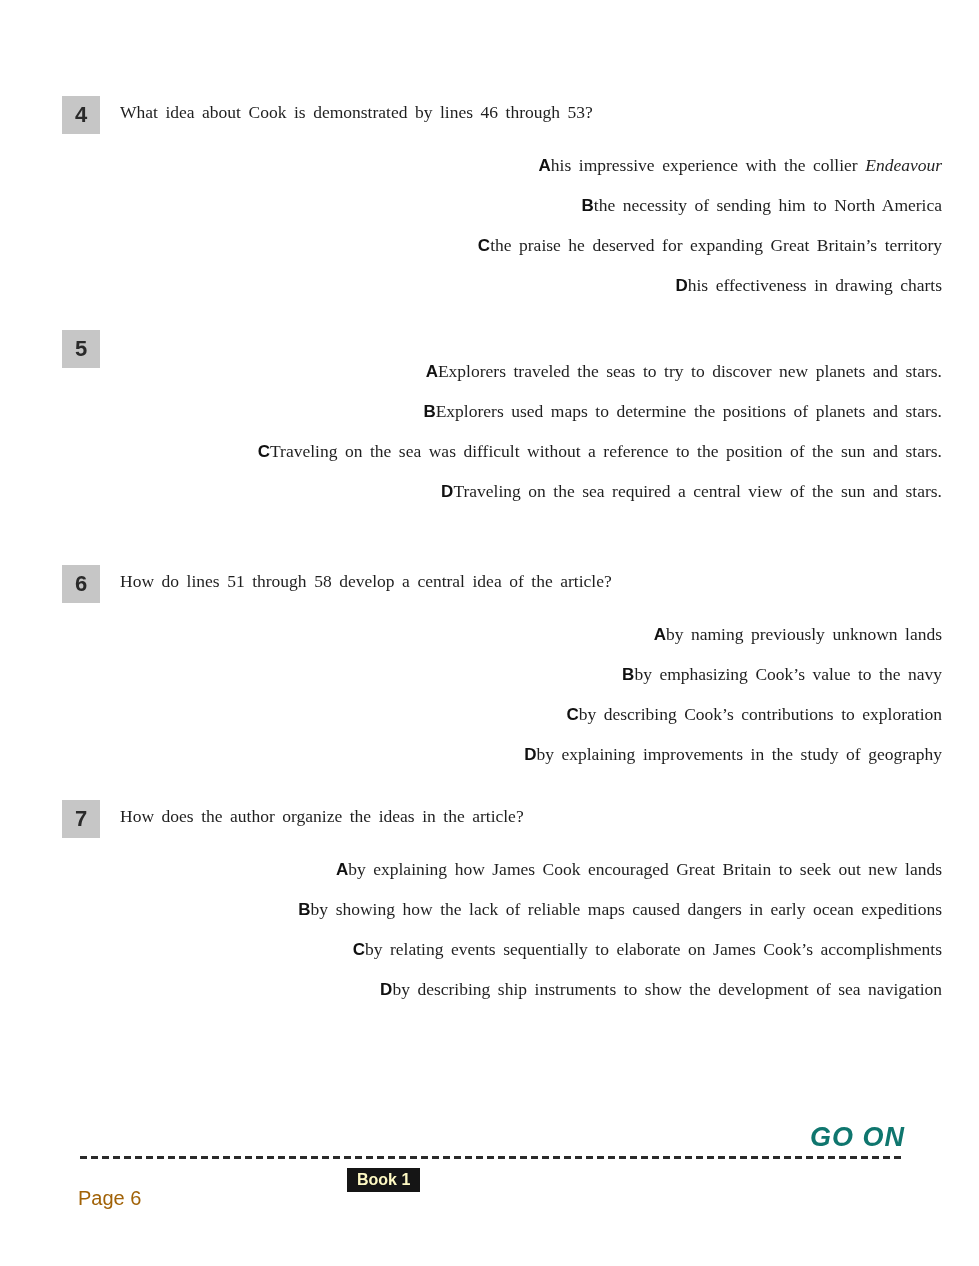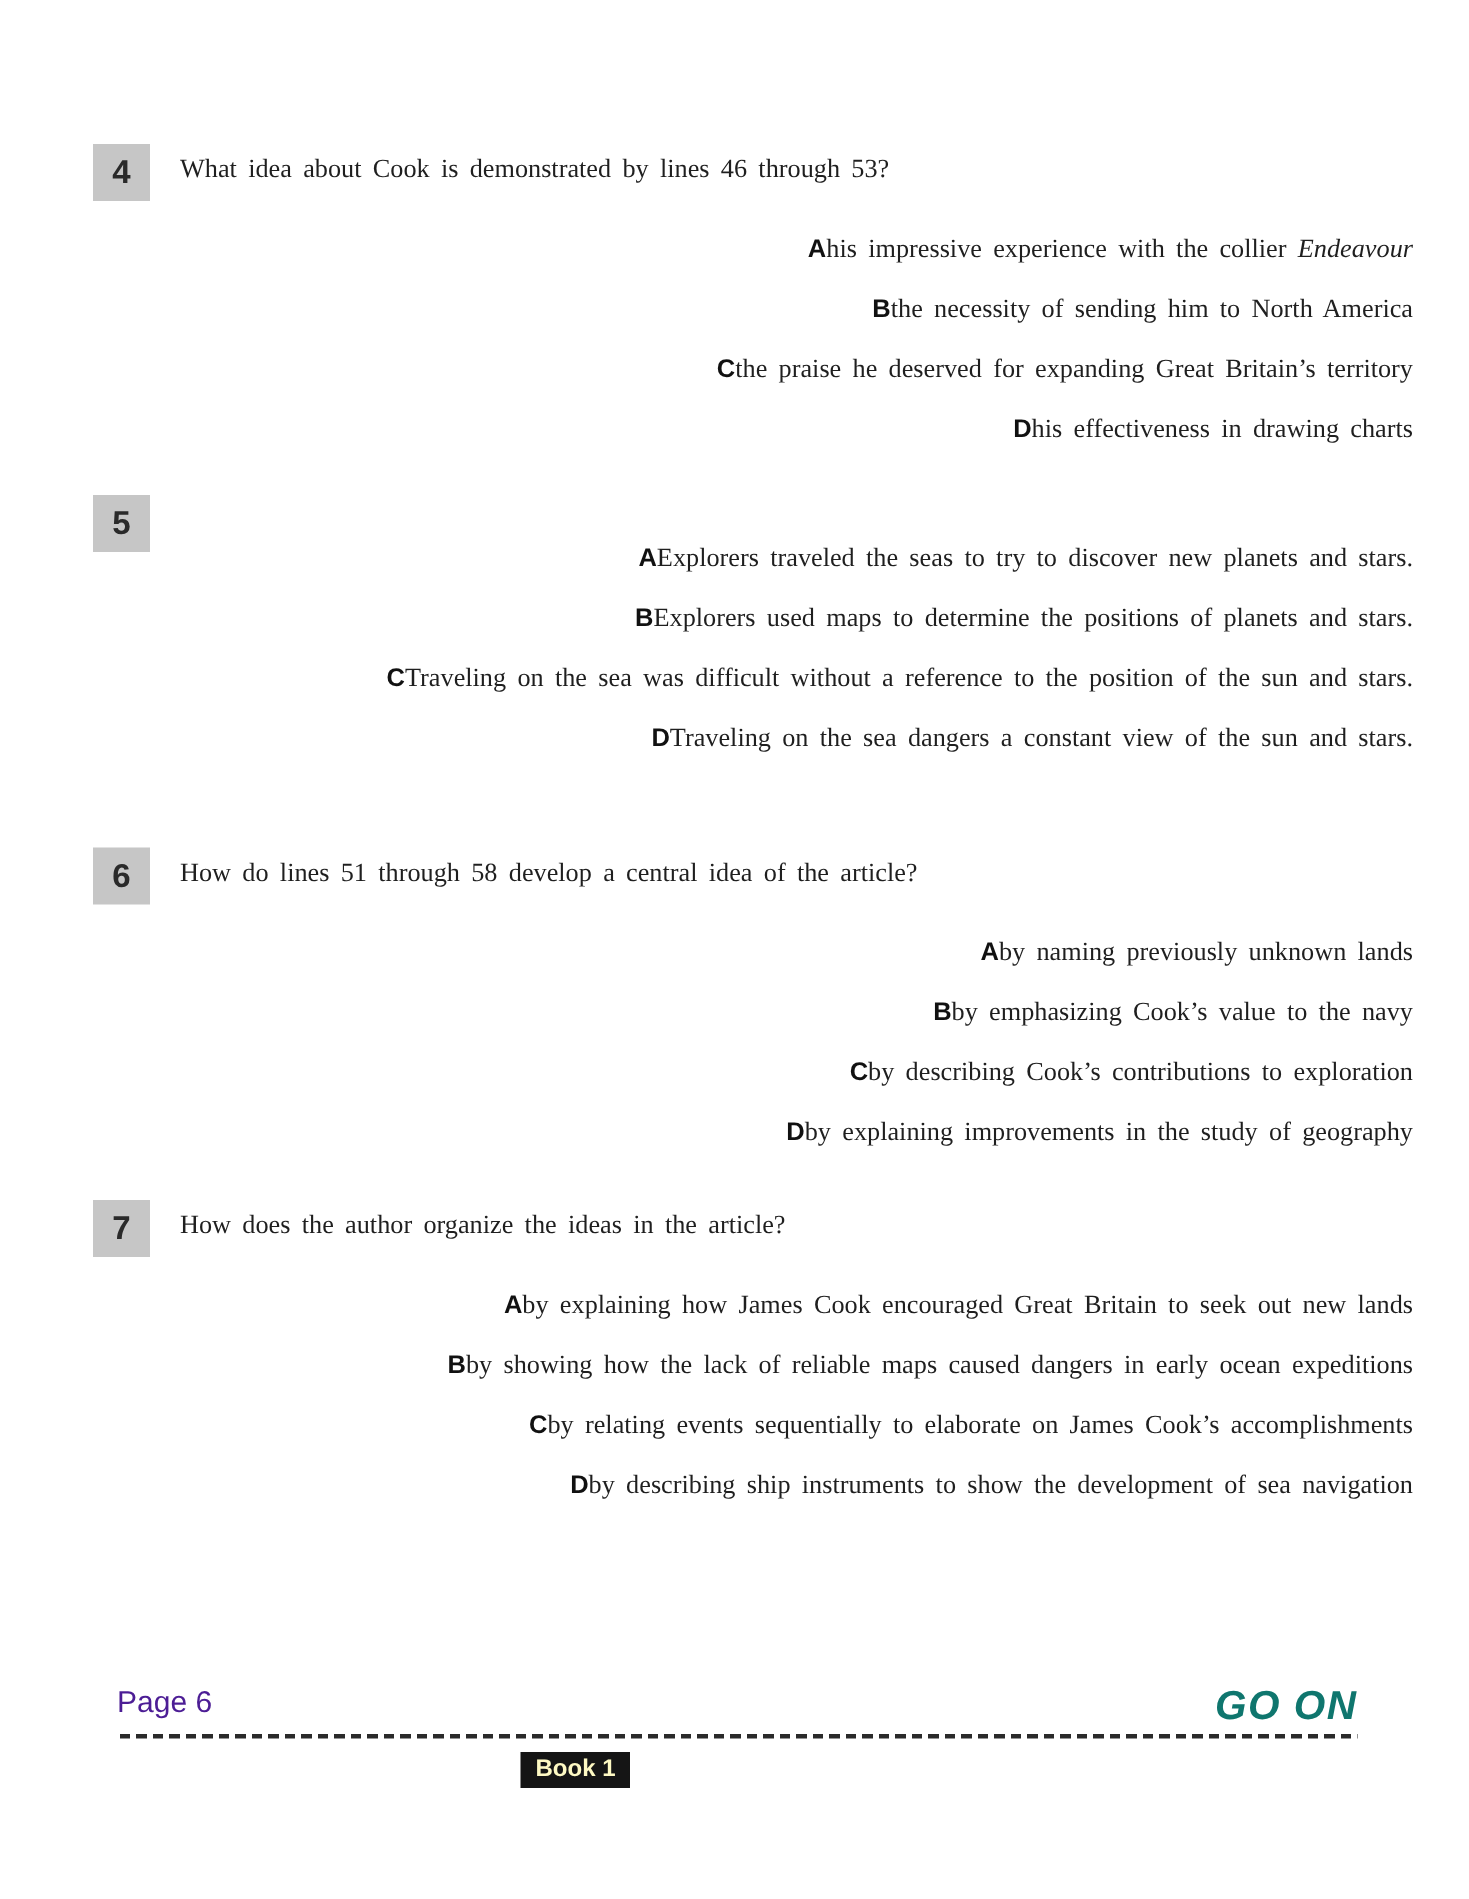--- a/index.html
+++ b/index.html
@@ -82,25 +82,25 @@
   .divider {
     position: absolute;
     top: 1156px;
     left: 80px;
     width: 825px;
     height: 3px;
     background: repeating-linear-gradient(90deg, #2a2a2a 0 7px, transparent 7px 11px);
   }
   .page-num {
     position: absolute;
-    top: 1124px;
+    top: 1187px;
     left: 78px;
     font-family: "Liberation Sans", sans-serif;
     font-size: 20px;
-    color: #4c1d95;
+    color: #a16207;
   }
   .book-badge {
     position: absolute;
     top: 1168px;
     left: 347px;
     background: #151515;
     color: #fef9c3;
     font-family: "Liberation Sans", sans-serif;
     font-weight: bold;
     font-size: 16px;
@@ -130,21 +130,21 @@
 
   <div class="question q-pos-1">
     <div class="qnum">
       <span>5</span>
     </div>
     <div class="qbody">
       <div class="options">
         <div class="option"><span class="letter">A</span><span>Explorers traveled the seas to try to discover new planets and stars.</span></div>
         <div class="option"><span class="letter">B</span><span>Explorers used maps to determine the positions of planets and stars.</span></div>
         <div class="option"><span class="letter">C</span><span>Traveling on the sea was difficult without a reference to the position of the sun and stars.</span></div>
-        <div class="option"><span class="letter">D</span><span>Traveling on the sea dangers a constant view of the sun and stars.</span></div>
+        <div class="option"><span class="letter">D</span><span>Traveling on the sea required a central view of the sun and stars.</span></div>
       </div>
     </div>
   </div>
 
   <div class="question q-pos-2">
     <div class="qnum">
       <span>6</span>
     </div>
     <div class="qbody">
       <p class="qtext">How do lines 51 through 58 develop a central idea of the article?</p>

